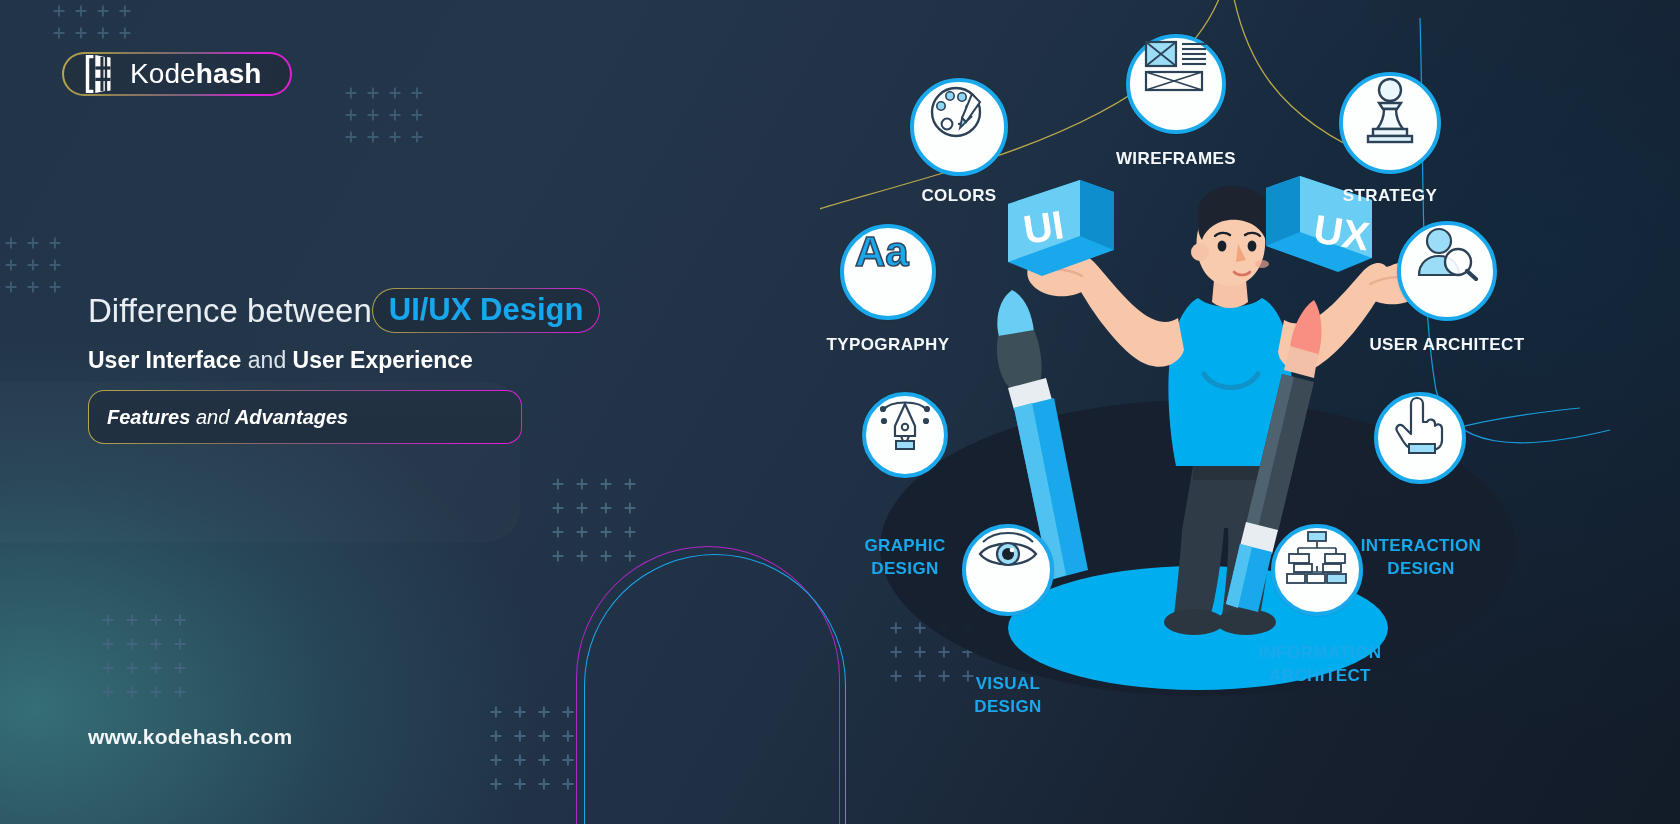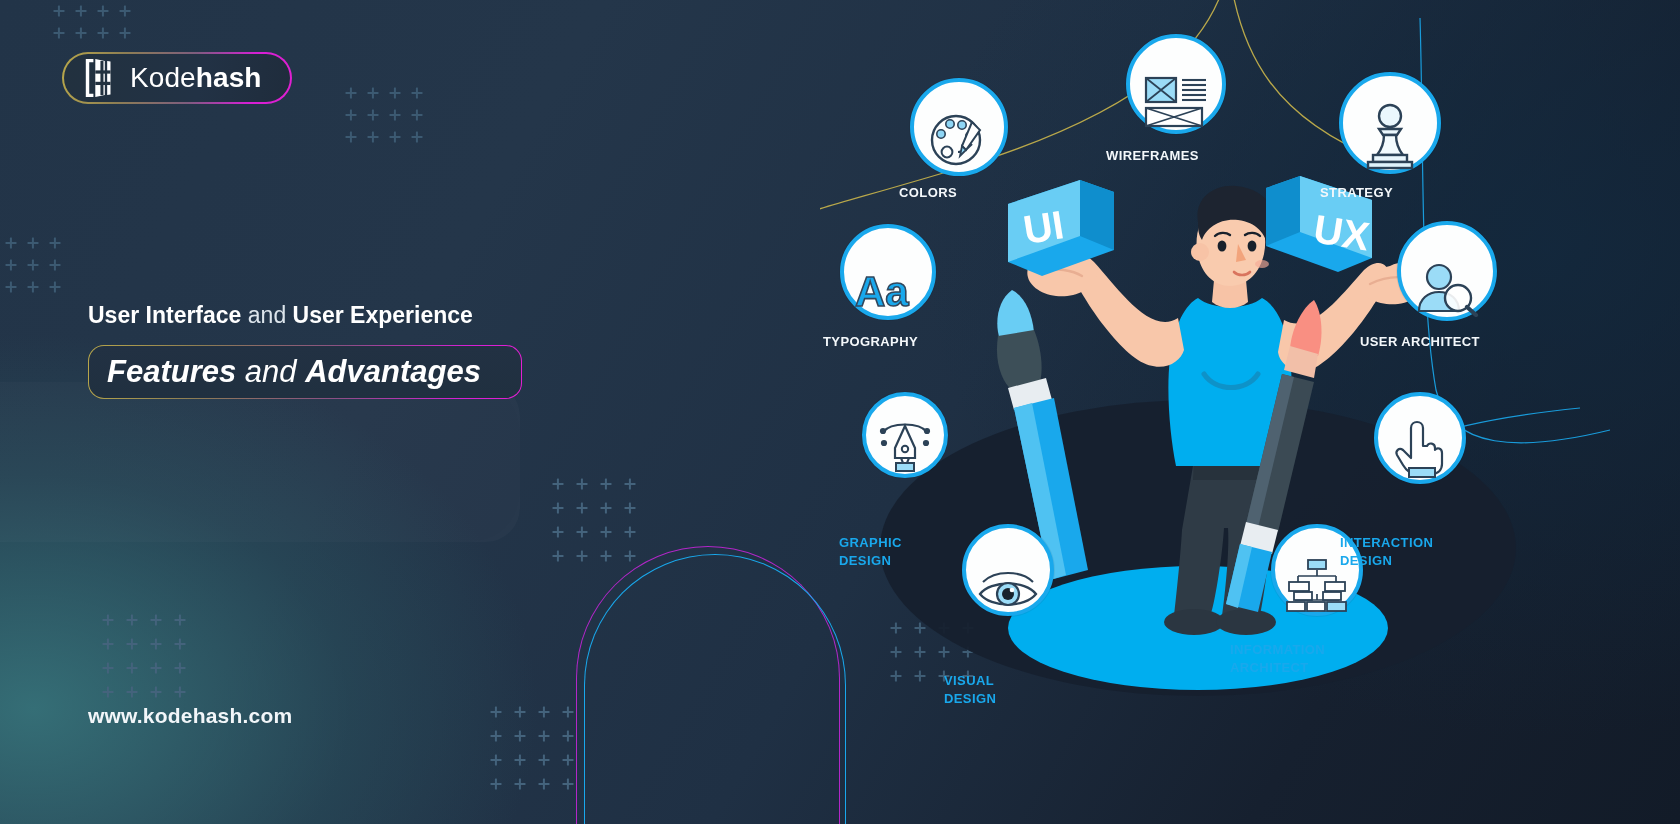--- a/index.html
+++ b/index.html
@@ -33,21 +33,21 @@
     border-radius:150px 150px 0 0;
   }
   .glowcard{
     position:absolute; border-radius:34px;
     background:rgba(255,255,255,.018);
     box-shadow:inset 0 0 40px rgba(255,255,255,.015);
   }
 
   
   #logo-pill{
-    position:absolute; left:62px; top:52px; width:230px; height:52px;
+    position:absolute; left:62px; top:52px; width:230px; height:44px;
     border-radius:34px; padding:2px;
     background:linear-gradient(100deg,#b9a84a 0%, #8e7f53 26%, #7e5d7e 56%, #d61fd6 82%, #e11fd1 100%);
   }
   #logo-pill .inner{
     width:100%; height:100%; border-radius:32px;
     background:linear-gradient(100deg,#22313f,#223245 60%,#1f2c3c);
     display:flex; align-items:center; gap:10px; padding-left:18px;
   }
   #logo-mark{ width:38px; height:42px; flex:none; }
   #logo-text{ font-size:28px; color:#fff; letter-spacing:.1px; white-space:nowrap; }
@@ -70,43 +70,43 @@
   .line2 b{ font-weight:700; }
   .line2 span.lite{ font-weight:400; color:#dde5ec; }
   #sub-pill{
     margin-top:17px; width:434px; height:54px; border-radius:16px;
     border:1.2px solid transparent;
     background:
       linear-gradient(#223143,#203040) padding-box,
       linear-gradient(100deg,#b9a84a 0%, #8c7c54 26%, #8b4f85 58%, #d71fd5 86%, #e31fd2 100%) border-box;
     display:flex; align-items:center; padding-left:18px;
   }
-  #sub-pill .t{ font-size:31px; color:#fff; font-style:italic; white-space:nowrap;text-align:right; }
+  #sub-pill .t{ font-size:20px; color:#fff; font-style:italic; white-space:nowrap;text-align:right; }
   #sub-pill .t b{ font-weight:700; }
   #sub-pill .t span{ font-weight:400; }
 
   #site-url{
-    position:absolute; left:88px; top:704px;
+    position:absolute; left:88px; top:725px;
     font-size:21px; font-weight:700; color:#f2f6f9; letter-spacing:.2px;
   }
 
   
   #illu{ position:absolute; left:820px; top:0; width:860px; height:824px; }
   #illu svg{ display:block; }
 
   .badge{
     position:absolute; border-radius:50%;
     background:#fdfefe; border:4px solid #19a8ec;
-    display:flex; align-items:flex-end; justify-content:center;
+    display:flex; align-items:flex-start; justify-content:center;
     box-shadow:0 0 0 1px rgba(0,0,0,.06);
   }
   .badge svg{ display:block; }
   .blabel{
-    position:absolute; text-align:left; font-weight:700;
-    font-size:13px; letter-spacing:.4px; line-height:1.38; white-space:pre-line;
+    position:absolute; text-align:center; font-weight:700;
+    font-size:17px; letter-spacing:.4px; line-height:1.38; white-space:pre-line;
   }
   .blabel.white{ color:#f4f8fb; }
   .blabel.cyan{ color:#19a8ec;margin-top:39px; }
 </style>
 </head>
 <body>
 
 <div id="banner">
 
   <div class="glowcard" style="left:-40px; top:382px; width:560px; height:160px;"></div>
@@ -229,20 +229,24 @@
         <rect x="19.4" y="4" width="3.2" height="36" fill="#22313f"></rect>
         <path d="M32 2 L36 2 L36 42 L32 42" fill="none" stroke="#ffffff" stroke-width="0"></path>
       </svg>
       <div id="logo-text">
         <i>Kode</i><b>hash</b>
       </div>
     </div>
   </div>
 
   <div id="headline">
+    <div class="line1">
+      <span>Difference between</span>
+      <span class="hl-pill">UI/UX Design</span>
+    </div>
     <div class="line2">
       <b>User Interface</b><span class="lite"> </span><span class="lite">and</span><span class="lite"> </span><b>User Experience</b>
     </div>
     <div id="sub-pill">
       <div class="t">
         <b>Features</b><span> </span><span>and</span><span> </span><b>Advantages</b>
       </div>
     </div>
   </div>
 

